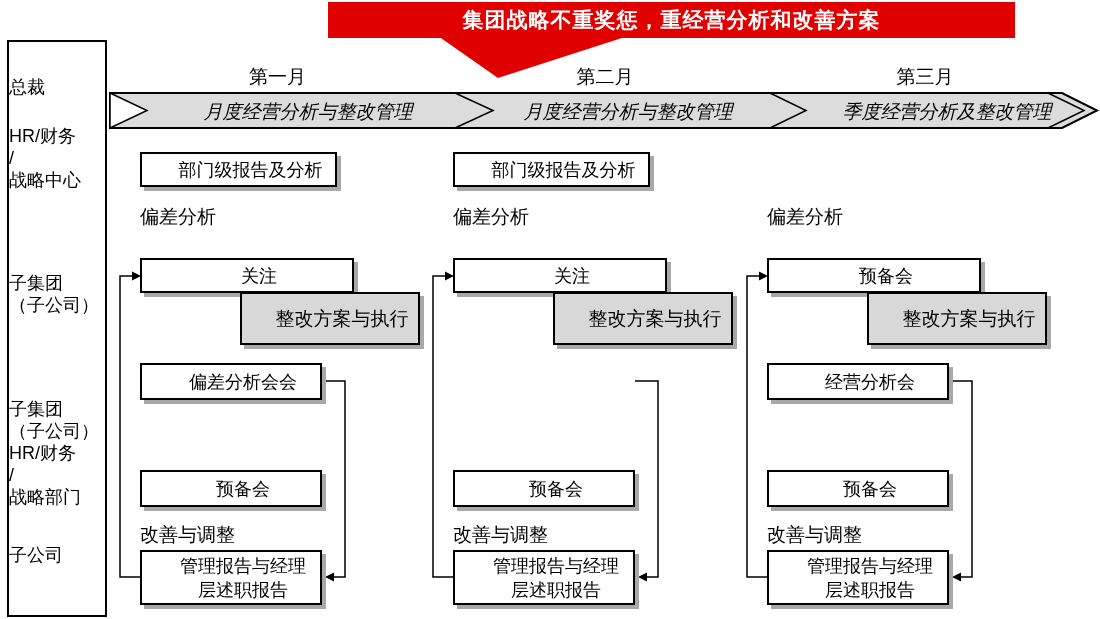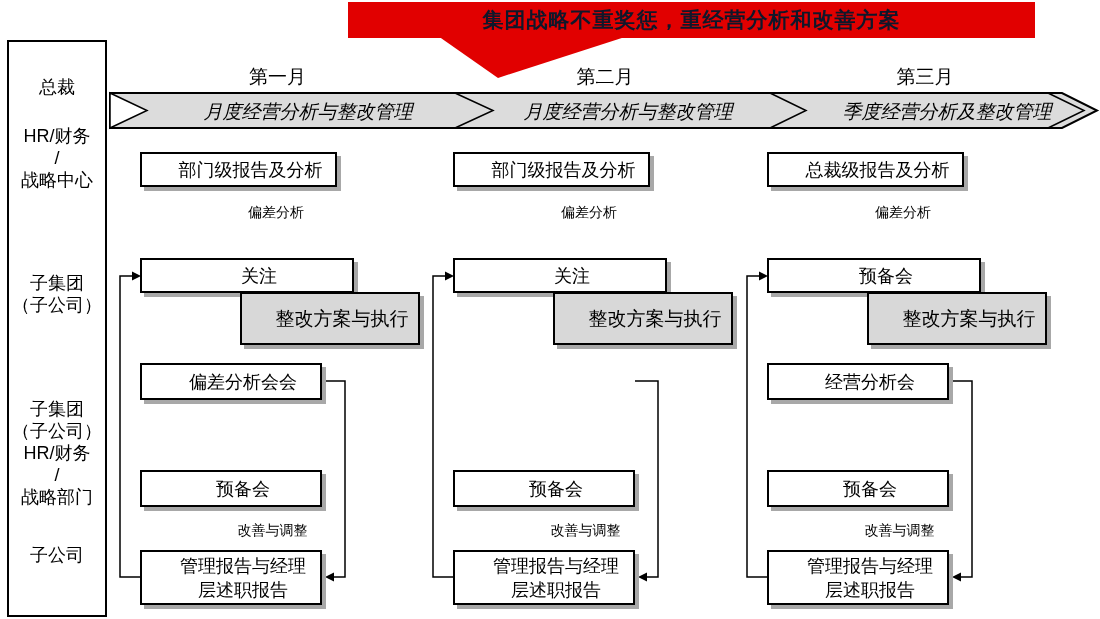--- a/index.html
+++ b/index.html
@@ -10,31 +10,31 @@
     overflow:hidden;
   }
   
   #diagram-svg { position:absolute; left:0; top:0; z-index:1; }
   .layer2 { z-index:2; }
   .layer3 { z-index:3; }
 
   
   .banner {
     position:absolute; left:328px; top:2px; width:687px; height:36px;
-    background:#e10000; color:#0f172a; font-size:21px; font-weight:bold;
-    display:flex; align-items:center; justify-content:center; letter-spacing:1px;margin-left:20px;
+    background:#e10000; color:#ffffff; font-size:21px; font-weight:bold;
+    display:flex; align-items:center; justify-content:center; letter-spacing:1px;
   }
 
   
   .sidebar {
     position:absolute; left:7px; top:40px; width:100px; height:577px;
     background:#ffffff; border:2px solid #000;
   }
   .role-group {
-    position:absolute; left:0; width:96px; text-align:center;
+    position:absolute; left:0; width:96px; 
     font-size:18px; line-height:22px; white-space:pre-line;
   }
   .rg0 { top:34px; }  .rg1 { top:83px; }  .rg2 { top:230px; }
   .rg3 { top:356px; } .rg4 { top:502px; }
 
   
   .month {
     position:absolute; top:64px; height:24px; text-align:center;
     font-size:19px;
   }
@@ -56,21 +56,21 @@
   }
   .gray { background:#d8d8d8; }
   .report  { left:0;    top:152px; width:197px; height:35px; }
   .focus   { left:0;    top:258px; width:214px; height:35px; }
   .rectify { left:100px; top:292px; width:180px; height:53px; font-size:19px; }
   .meeting { left:0;    top:363px; width:182px; height:37px; }
   .prep    { left:0;    top:470px; width:182px; height:37px; }
   .mgmt    { left:0;    top:550px; width:182px; height:55px; line-height:24px; white-space:pre-line; }
 
   .sublabel {
-    position:absolute; font-size:14px; text-align:center;
+    position:absolute; font-size:19px; text-align:left;
   }
   .deviation { left:0; top:204px; width:272px; }
   .improve   { left:0; top:522px; width:265px; }
 </style>
 </head>
 <body>
 
 <svg id="diagram-svg" width="1100" height="619" viewBox="0 0 1100 619">
 
   <g>
@@ -149,21 +149,20 @@
   <div class="sublabel deviation">偏差分析</div>
   <div class="pbox focus">关注</div>
   <div class="pbox rectify gray">整改方案与执行</div>
   <div class="pbox prep">预备会</div>
   <div class="sublabel improve">改善与调整</div>
   <div class="pbox mgmt">管理报告与经理
 层述职报告</div>
 </div>
 
 <div class="col colC layer2">
-  <div class="pbox report">总裁级报告及分析</div>
   <div class="sublabel deviation">偏差分析</div>
   <div class="pbox focus">预备会</div>
   <div class="pbox rectify gray">整改方案与执行</div>
   <div class="pbox meeting">经营分析会</div>
   <div class="pbox prep">预备会</div>
   <div class="sublabel improve">改善与调整</div>
   <div class="pbox mgmt">管理报告与经理
 层述职报告</div>
 </div>
 

